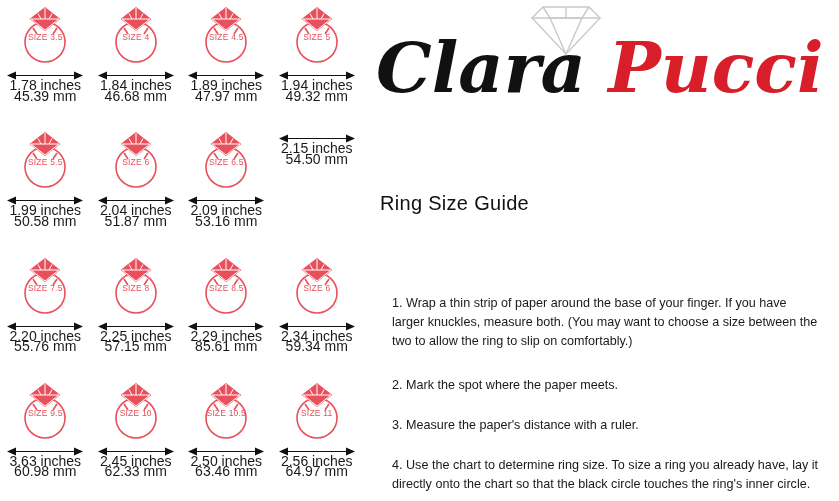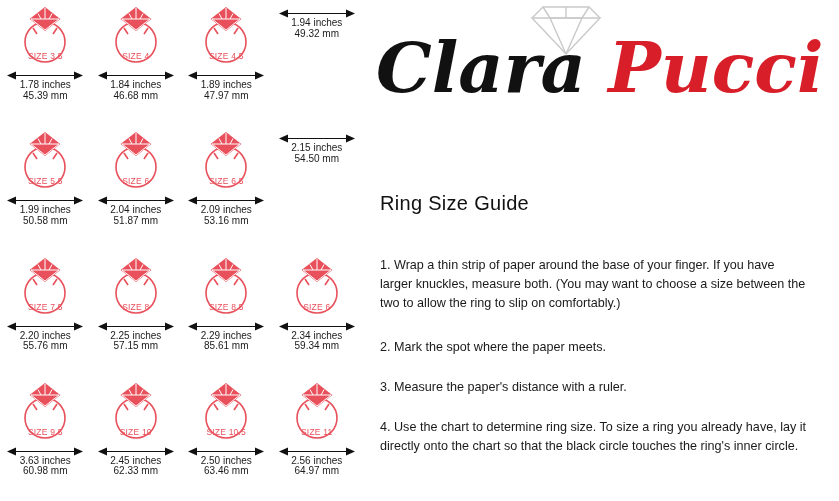--- a/index.html
+++ b/index.html
@@ -49,32 +49,31 @@
   }
   .size-label {
     position: absolute;
     left: 0;
     top: 28px;
     width: 78px;
     text-align: center;
     font-size: 8.5px;
     color: #e8505b;
     letter-spacing: 0.2px;
-    margin-top: 19px;
   }
   .arrow-row {
     width: 80px;
     height: 11px;
     position: relative;
     margin-top: 1px;
   }
   .measure {
     margin-top: 2px;
     text-align: center;
-    font-size: 10px;
+    font-size: 14px;
     line-height: 10.5px;
     color: #1a1a1a;
   }
 
   
   #right-panel {
     position: absolute;
     left: 362px;
     top: 0;
     width: 477px;
@@ -113,25 +112,26 @@
   #guide-title {
     position: absolute;
     left: 18px;
     top: 192px;
     font-size: 20px;
     color: #111111;
     letter-spacing: 0.3px;
   }
   .step {
     position: absolute;
-    left: 18px;
+    left: 30px;
     width: 430px;
     font-size: 12.6px;
     line-height: 19px;
     color: #1a1a1a;
+    margin-top: 38px;
   }
   #step-1 { top: 256px; }
   #step-2 { top: 338px; }
   #step-3 { top: 378px; }
   #step-4 { top: 418px; }
 </style>
 </head>
 <body>
 
 <div id="page">
@@ -209,20 +209,33 @@
               <polygon points="2,5.5 11,1.5 11,9.5" stroke="none"></polygon>
               <polygon points="78,5.5 69,1.5 69,9.5" stroke="none"></polygon>
             </g>
           </svg></div>
         <div class="measure">
           <div>1.89 inches</div>
           <div>47.97 mm</div>
         </div>
       </div>
       <div class="ring-cell">
+        <div class="ring-art">
+          <svg width="78" height="62" viewBox="0 0 78 62">
+            <g stroke="#e8505b" fill="none" stroke-width="1.6">
+              <circle cx="39" cy="38" r="20"></circle>
+              <path d="M25 15 L39 4 L53 15 L39 26 Z" fill="#e8505b" stroke="#e8505b"></path>
+              <path d="M25 15 L53 15" stroke="#ffffff" stroke-width="1"></path>
+              <path d="M32 9.5 L35 15 M46 9.5 L43 15 M39 4 L39 15" stroke="#ffffff" stroke-width="1"></path>
+              <path d="M25 15 L39 26 L53 15" stroke="#ffffff" stroke-width="1"></path>
+              <path d="M27 24 L31 30 M51 24 L47 30" stroke="#e8505b" stroke-width="1.6"></path>
+            </g>
+          </svg>
+          <div class="size-label">SIZE 5</div>
+        </div>
         <div class="arrow-row"><svg width="80" height="11" viewBox="0 0 80 11">
             <g stroke="#111111" fill="#111111" stroke-width="1.2">
               <line x1="9" y1="5.5" x2="71" y2="5.5"></line>
               <polygon points="2,5.5 11,1.5 11,9.5" stroke="none"></polygon>
               <polygon points="78,5.5 69,1.5 69,9.5" stroke="none"></polygon>
             </g>
           </svg></div>
         <div class="measure">
           <div>1.94 inches</div>
           <div>49.32 mm</div>

